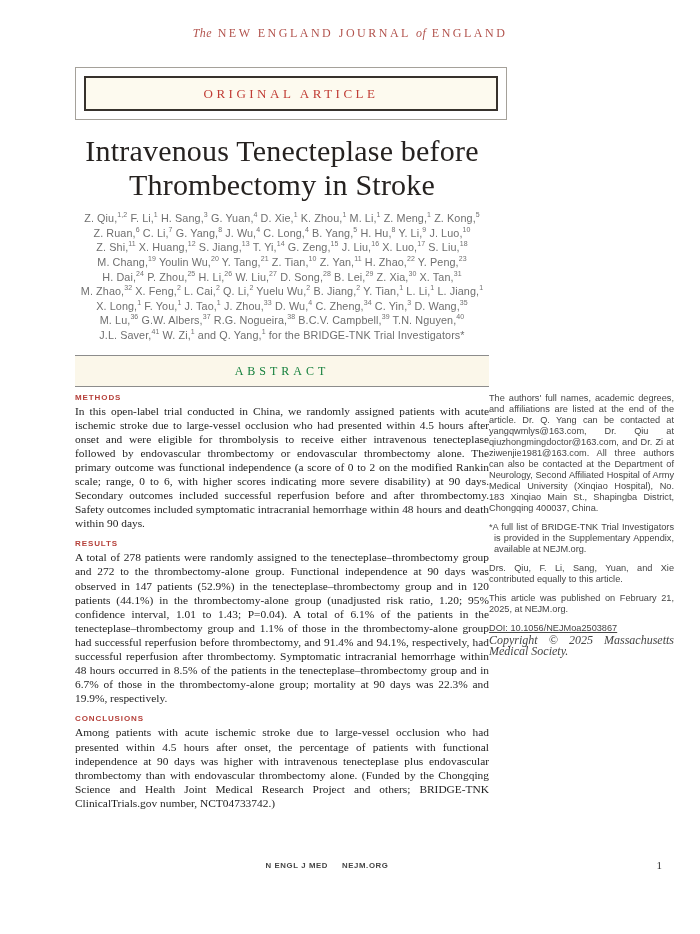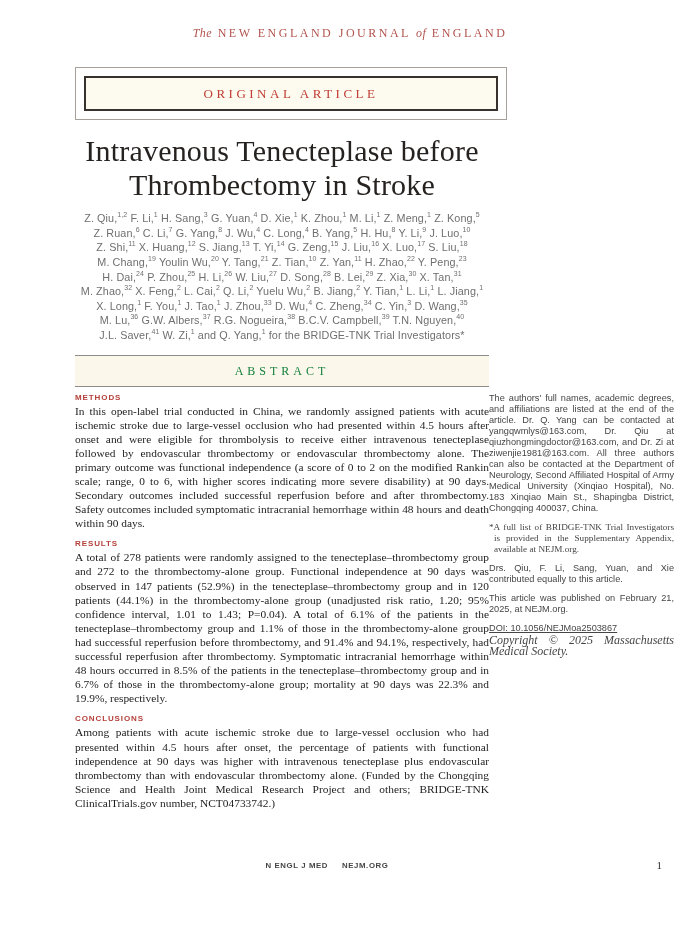--- a/index.html
+++ b/index.html
@@ -107,21 +107,21 @@
   .side-col{
     margin-left:0;
     width:185px;
     font-family:"Liberation Sans", sans-serif;
     font-size:9.2px;
     line-height:11px;
     color:#454545;
     text-align:justify;
   }
   .side-col p{margin:0 0 8px 0;}
-  .side-col p.hang{padding-left:5px;text-indent:-5px;font-family:Liberation Serif, serif;}
+  .side-col p.hang{padding-left:5px;text-indent:-5px;}
   .side-col p.doi{margin-bottom:1px;text-decoration:underline;}
   .side-col p.copyright{font-style:italic;font-family:"Liberation Serif", serif;font-size:12px;}
   
   .footer{
     position:absolute;
     top:861px;left:0;
     width:700px;
     font-family:"Liberation Sans", sans-serif;
     font-size:7.8px;
     font-weight:bold;

